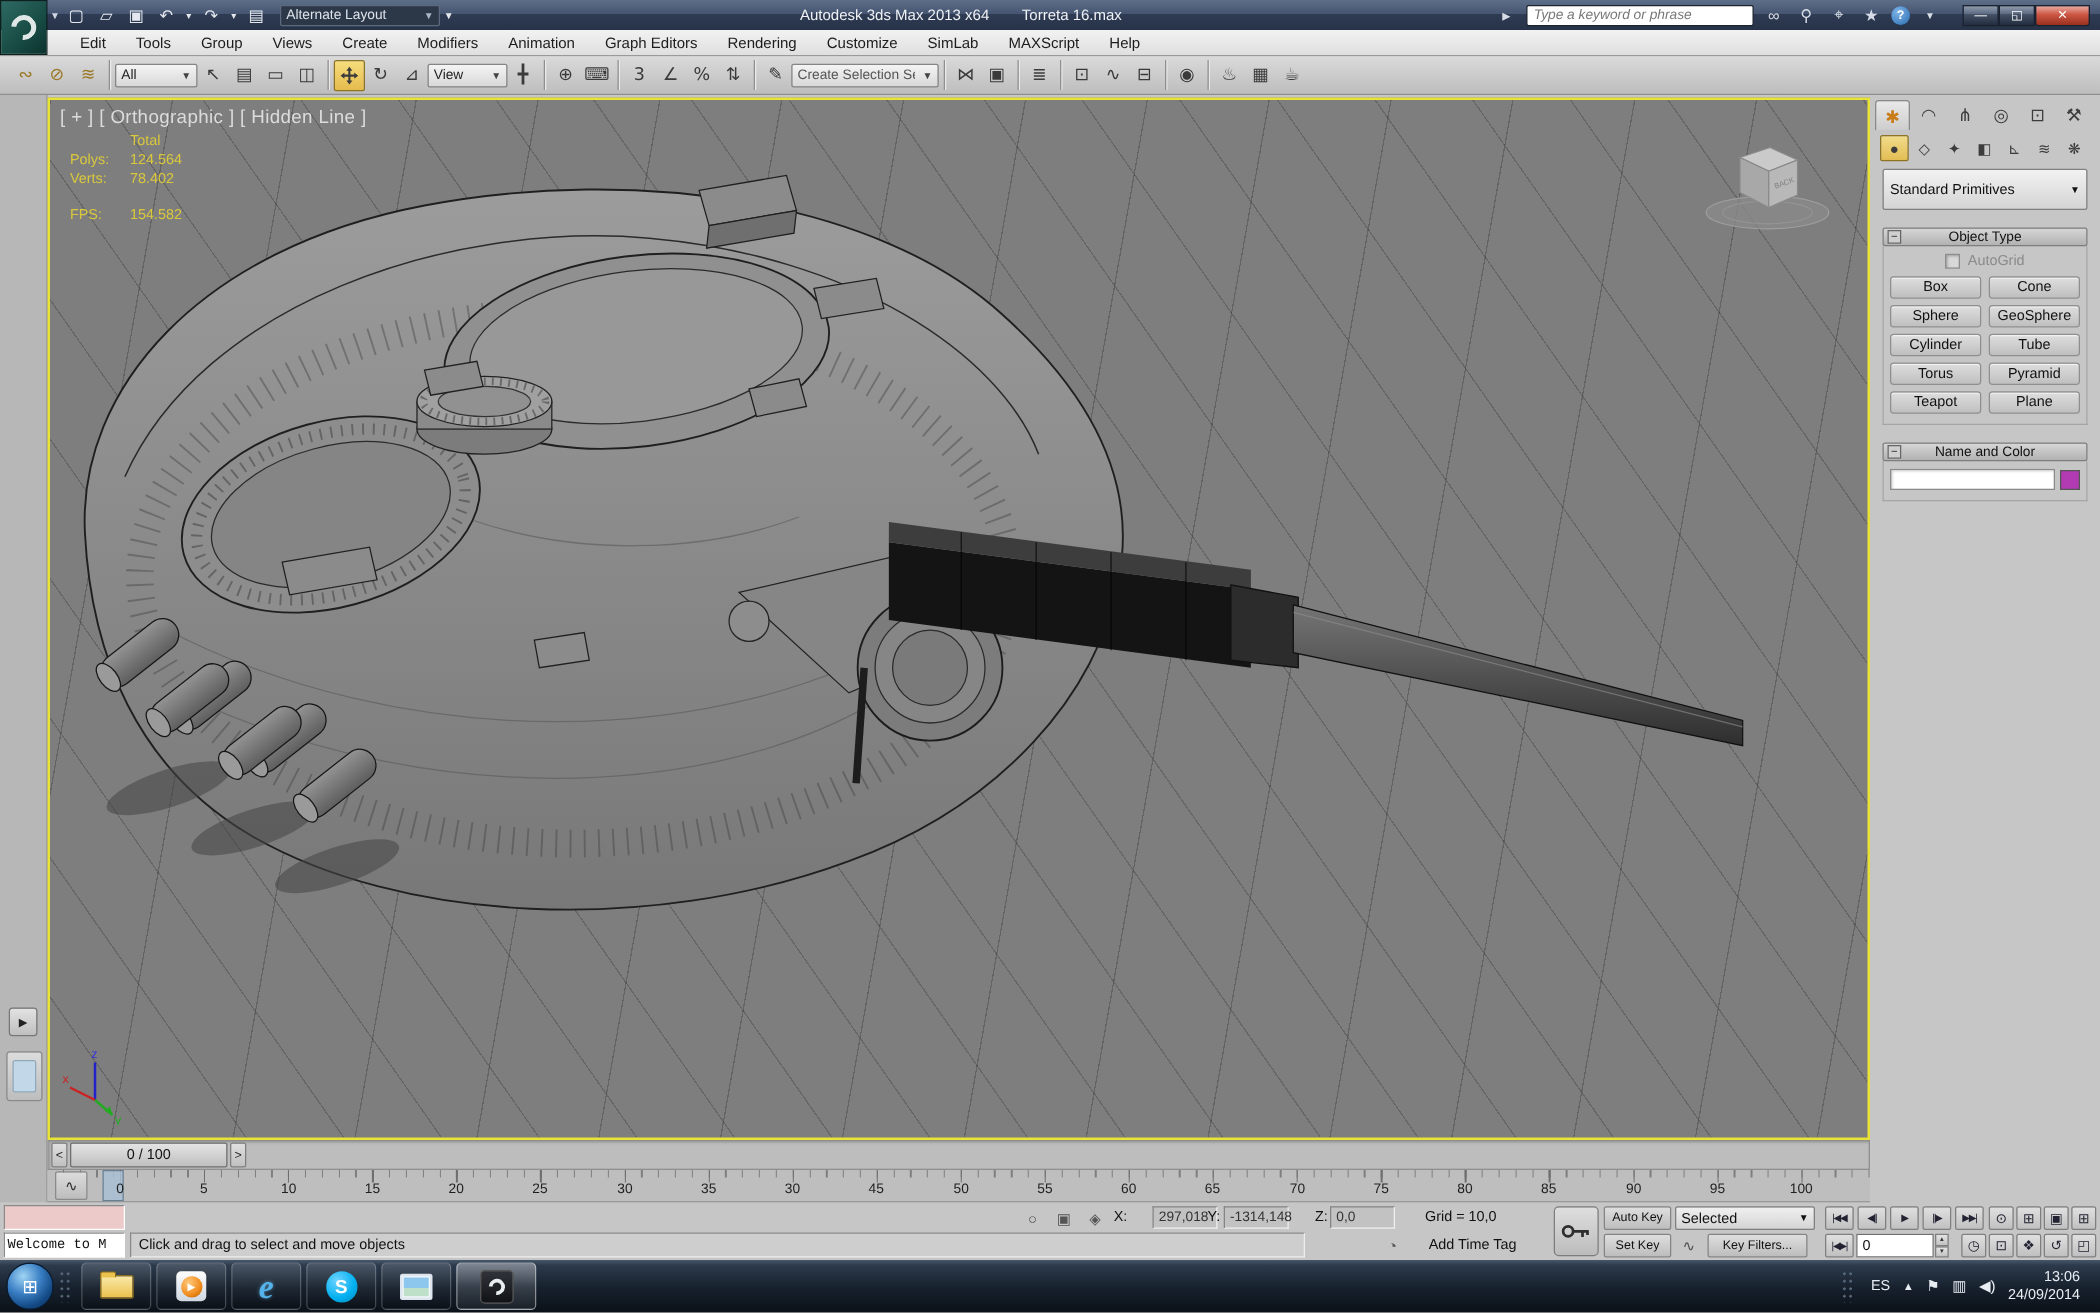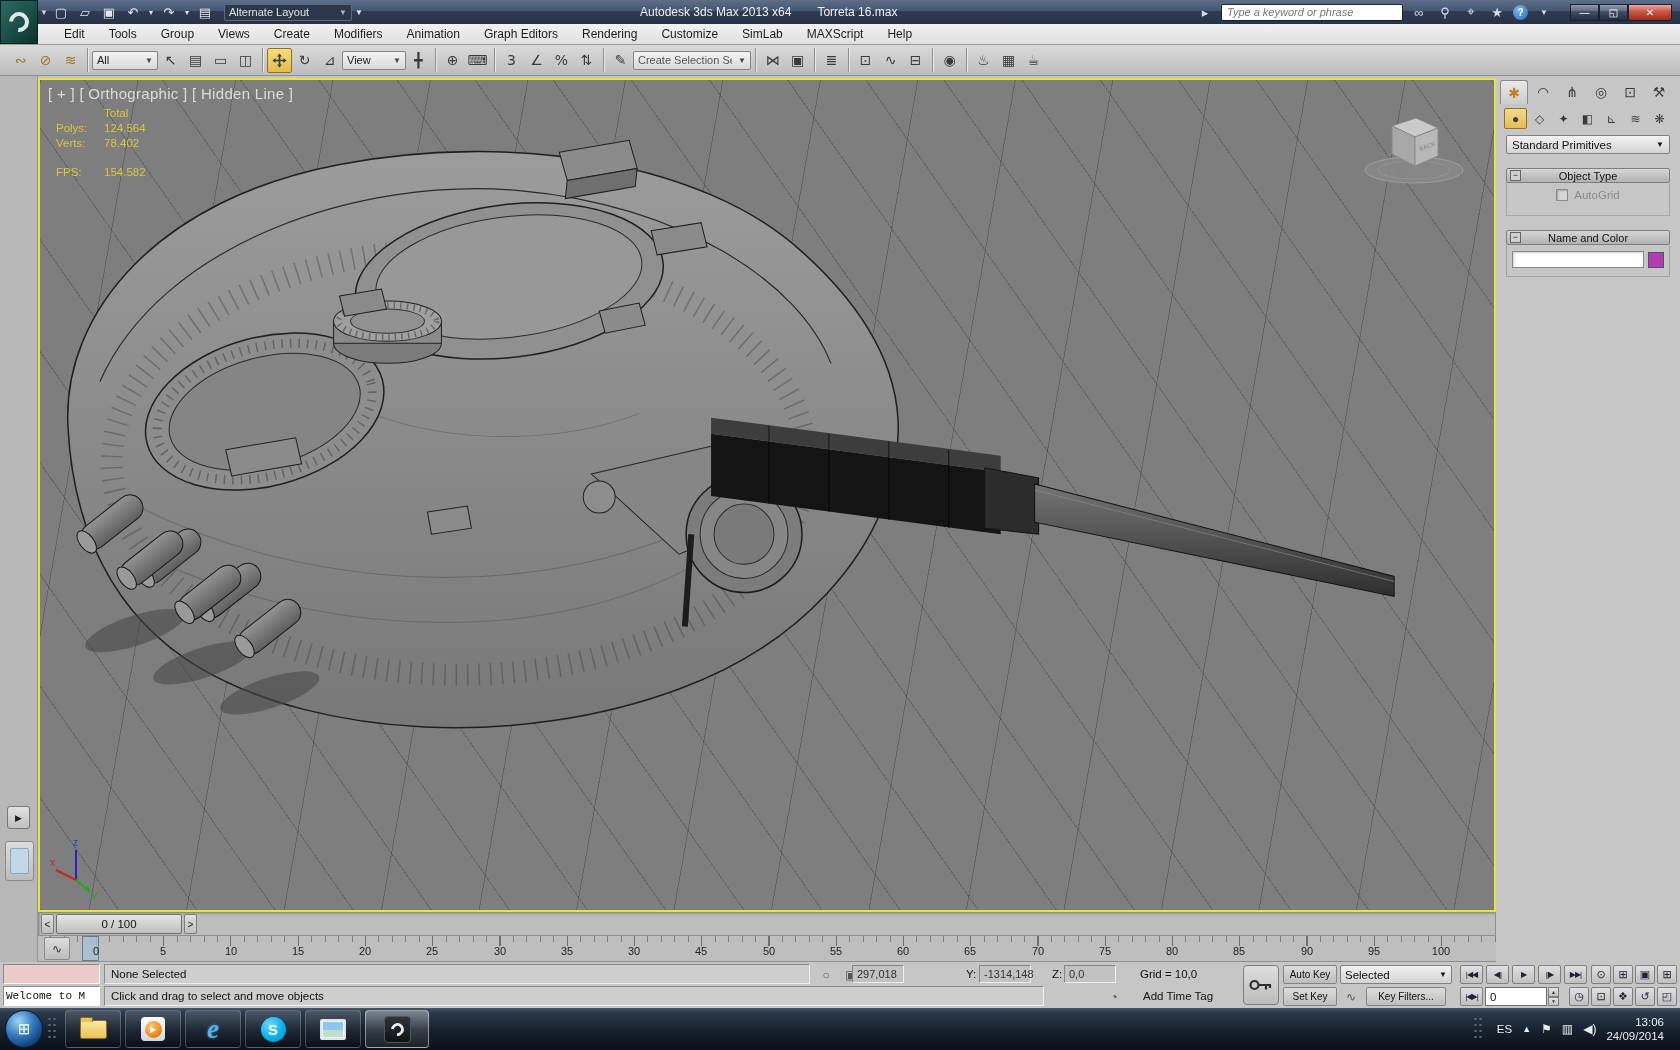--- a/index.html
+++ b/index.html
@@ -90,21 +90,21 @@
   
   #cmdpanel { position:absolute; left:1496px; top:76px; width:184px; height:886px; background:#c6c6c6; }
   #cp-tabs { display:flex; gap:1px; padding:4px 2px 2px 4px; }
   .cp-tab { width:28px; height:24px; display:flex; align-items:center; justify-content:center;
     font-size:14px; color:#3c3c3c; border-radius:3px 3px 0 0; }
   .cp-tab.active { background:linear-gradient(#e9e9e9,#cdcdcd); border:1px solid #8a8a8a; border-bottom:none; color:#c87d18; }
   #cp-cats { display:flex; gap:1px; padding:2px 2px 4px 8px; }
   .cp-cat { width:23px; height:21px; display:flex; align-items:center; justify-content:center;
     font-size:12px; color:#3c3c3c; border-radius:2px; }
   .cp-cat.active { background:linear-gradient(#f2dc8a,#e3bd55); border:1px solid #8d7425; }
-  #cp-dropdown { margin:2px 10px 0 10px; height:19px; background:linear-gradient(#f2f2f2,#d4d4d4);
+  #cp-dropdown { margin:2px 10px 0 10px; height:33px; background:linear-gradient(#f2f2f2,#d4d4d4);
     border:1px solid #808080; border-radius:2px; font-size:11.5px; color:#111;
     display:flex; align-items:center; padding:0 5px; }
   #cp-dropdown .arr { margin-left:auto; font-size:8px; }
   .rollout { margin:14px 10px 0 10px; }
   .rollout-head { height:15px; background:linear-gradient(#d6d6d6,#b2b2b2); border:1px solid #7e7e7e; border-radius:2px;
     display:flex; align-items:center; font-size:11px; color:#111; position:relative; }
   .rollout-head .minus { width:11px; height:11px; border:1px solid #666; background:#cfcfcf; margin:0 3px;
     font-size:9px; line-height:9px; text-align:center; color:#222; }
   .rollout-head .rtitle { position:absolute; left:0; right:0; text-align:center; }
   .rollout-body { border:1px solid #a5a5a5; border-top:none; padding:6px 5px 8px 5px; background:#c6c6c6; }
@@ -514,20 +514,32 @@
     <div class="rollout">
       <div class="rollout-head">
         <span class="minus">−</span>
         <span class="rtitle">Object Type</span>
       </div>
       <div class="rollout-body">
         <div class="autogrid-row">
           <span class="checkbox"></span>
           <span class="autogrid-label">AutoGrid</span>
         </div>
+        <div class="ot-grid">
+          <div class="ot-btn">Box</div>
+          <div class="ot-btn">Cone</div>
+          <div class="ot-btn">Sphere</div>
+          <div class="ot-btn">GeoSphere</div>
+          <div class="ot-btn">Cylinder</div>
+          <div class="ot-btn">Tube</div>
+          <div class="ot-btn">Torus</div>
+          <div class="ot-btn">Pyramid</div>
+          <div class="ot-btn">Teapot</div>
+          <div class="ot-btn">Plane</div>
+        </div>
       </div>
     </div>
 
     <div class="rollout">
       <div class="rollout-head">
         <span class="minus">−</span>
         <span class="rtitle">Name and Color</span>
       </div>
       <div class="rollout-body">
         <div class="name-row">
@@ -569,33 +581,30 @@
     <span class="tb-label" style="left:1403px">100</span>
   </div>
   <div id="mini-curve-btn" style="position:absolute;left:44px;top:937px;">∿</div>
 
   <div id="statusbar">
     <div id="listener-pink"></div>
     <div id="listener-white">
         <span>Welcome to M</span>
       </div>
 
-    <div id="sel-field" class="sunken">
-        <span>None Selected</span>
-      </div>
     <div id="prompt-field" class="sunken">
         <span>Click and drag to select and move objects</span>
       </div>
 
     <span class="sb-ico" style="left:816px">○</span>
     <span class="sb-ico" style="left:841px">▣</span>
     <span class="sb-ico" style="left:866px">◈</span>
 
     <span class="coord-label" style="left:891px">X:</span>
-    <div class="coord-field" style="left:852px">
+    <div class="coord-field" style="left:922px">
         <span>297,018</span>
       </div>
     <span class="coord-label" style="left:966px">Y:</span>
     <div class="coord-field" style="left:979px">
         <span>-1314,148</span>
       </div>
     <span class="coord-label" style="left:1052px">Z:</span>
     <div class="coord-field" style="left:1064px">
         <span>0,0</span>
       </div>

